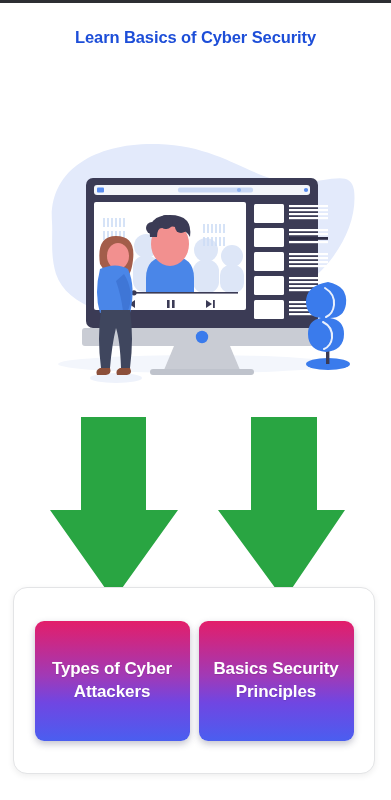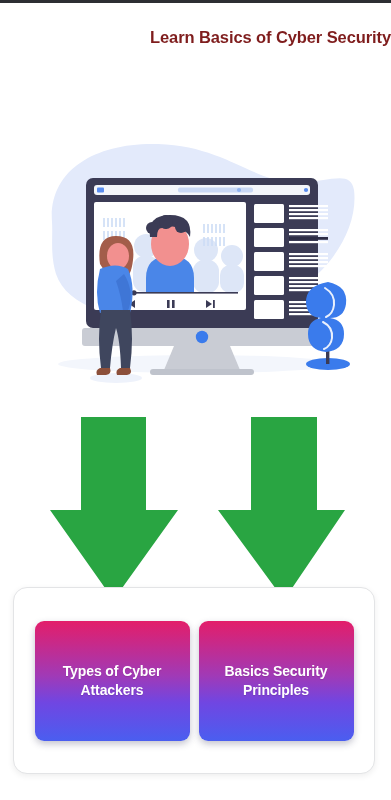--- a/index.html
+++ b/index.html
@@ -8,22 +8,22 @@
     background:#ffffff;
     font-family:"Liberation Sans", sans-serif;
     overflow:hidden;
   }
   #app { position:relative; width:391px; height:800px; background:#fff; }
 
   .statusbar { position:absolute; left:0; top:0; width:391px; height:3px; background:#2d2f33; }
 
   .page-title {
     position:absolute; left:0; top:28px; width:391px;
-    text-align:right; font-size:16.5px; font-weight:bold;
-    color:#7f1d1d; letter-spacing:-0.1px;
+    text-align:center; font-size:16.5px; font-weight:bold;
+    color:#1d4ed8; letter-spacing:-0.1px;
   }
 
   
   .illo { position:absolute; left:38px; top:132px; width:318px; height:258px; }
   .illo svg { display:block; width:100%; height:100%; }
 
   
   .arrows { position:absolute; left:0; top:410px; width:391px; height:196px; }
   .arrows svg { display:block; width:100%; height:100%; }
 
@@ -39,21 +39,21 @@
     padding:26px 20px;
   }
   .topic-card {
     width:155px; height:120px; border-radius:9px;
     background:linear-gradient(180deg,#e31e6a 0%, #a03ab7 46%, #7046e2 68%, #4a5ef0 100%);
     box-shadow:0 3px 7px rgba(40,40,80,0.28);
     display:flex; align-items:center; justify-content:center;
     padding:6px 10px;
   }
   .topic-card-label {
-    color:#ffffff; font-size:14px; font-weight:bold;
+    color:#ffffff; font-size:17px; font-weight:bold;
     text-align:center; line-height:1.32; letter-spacing:-0.1px;
     text-shadow:0 1px 1px rgba(0,0,0,0.12);
   }
 </style>
 </head>
 <body>
 
 <div id="app">
 
   <div class="statusbar"></div>

